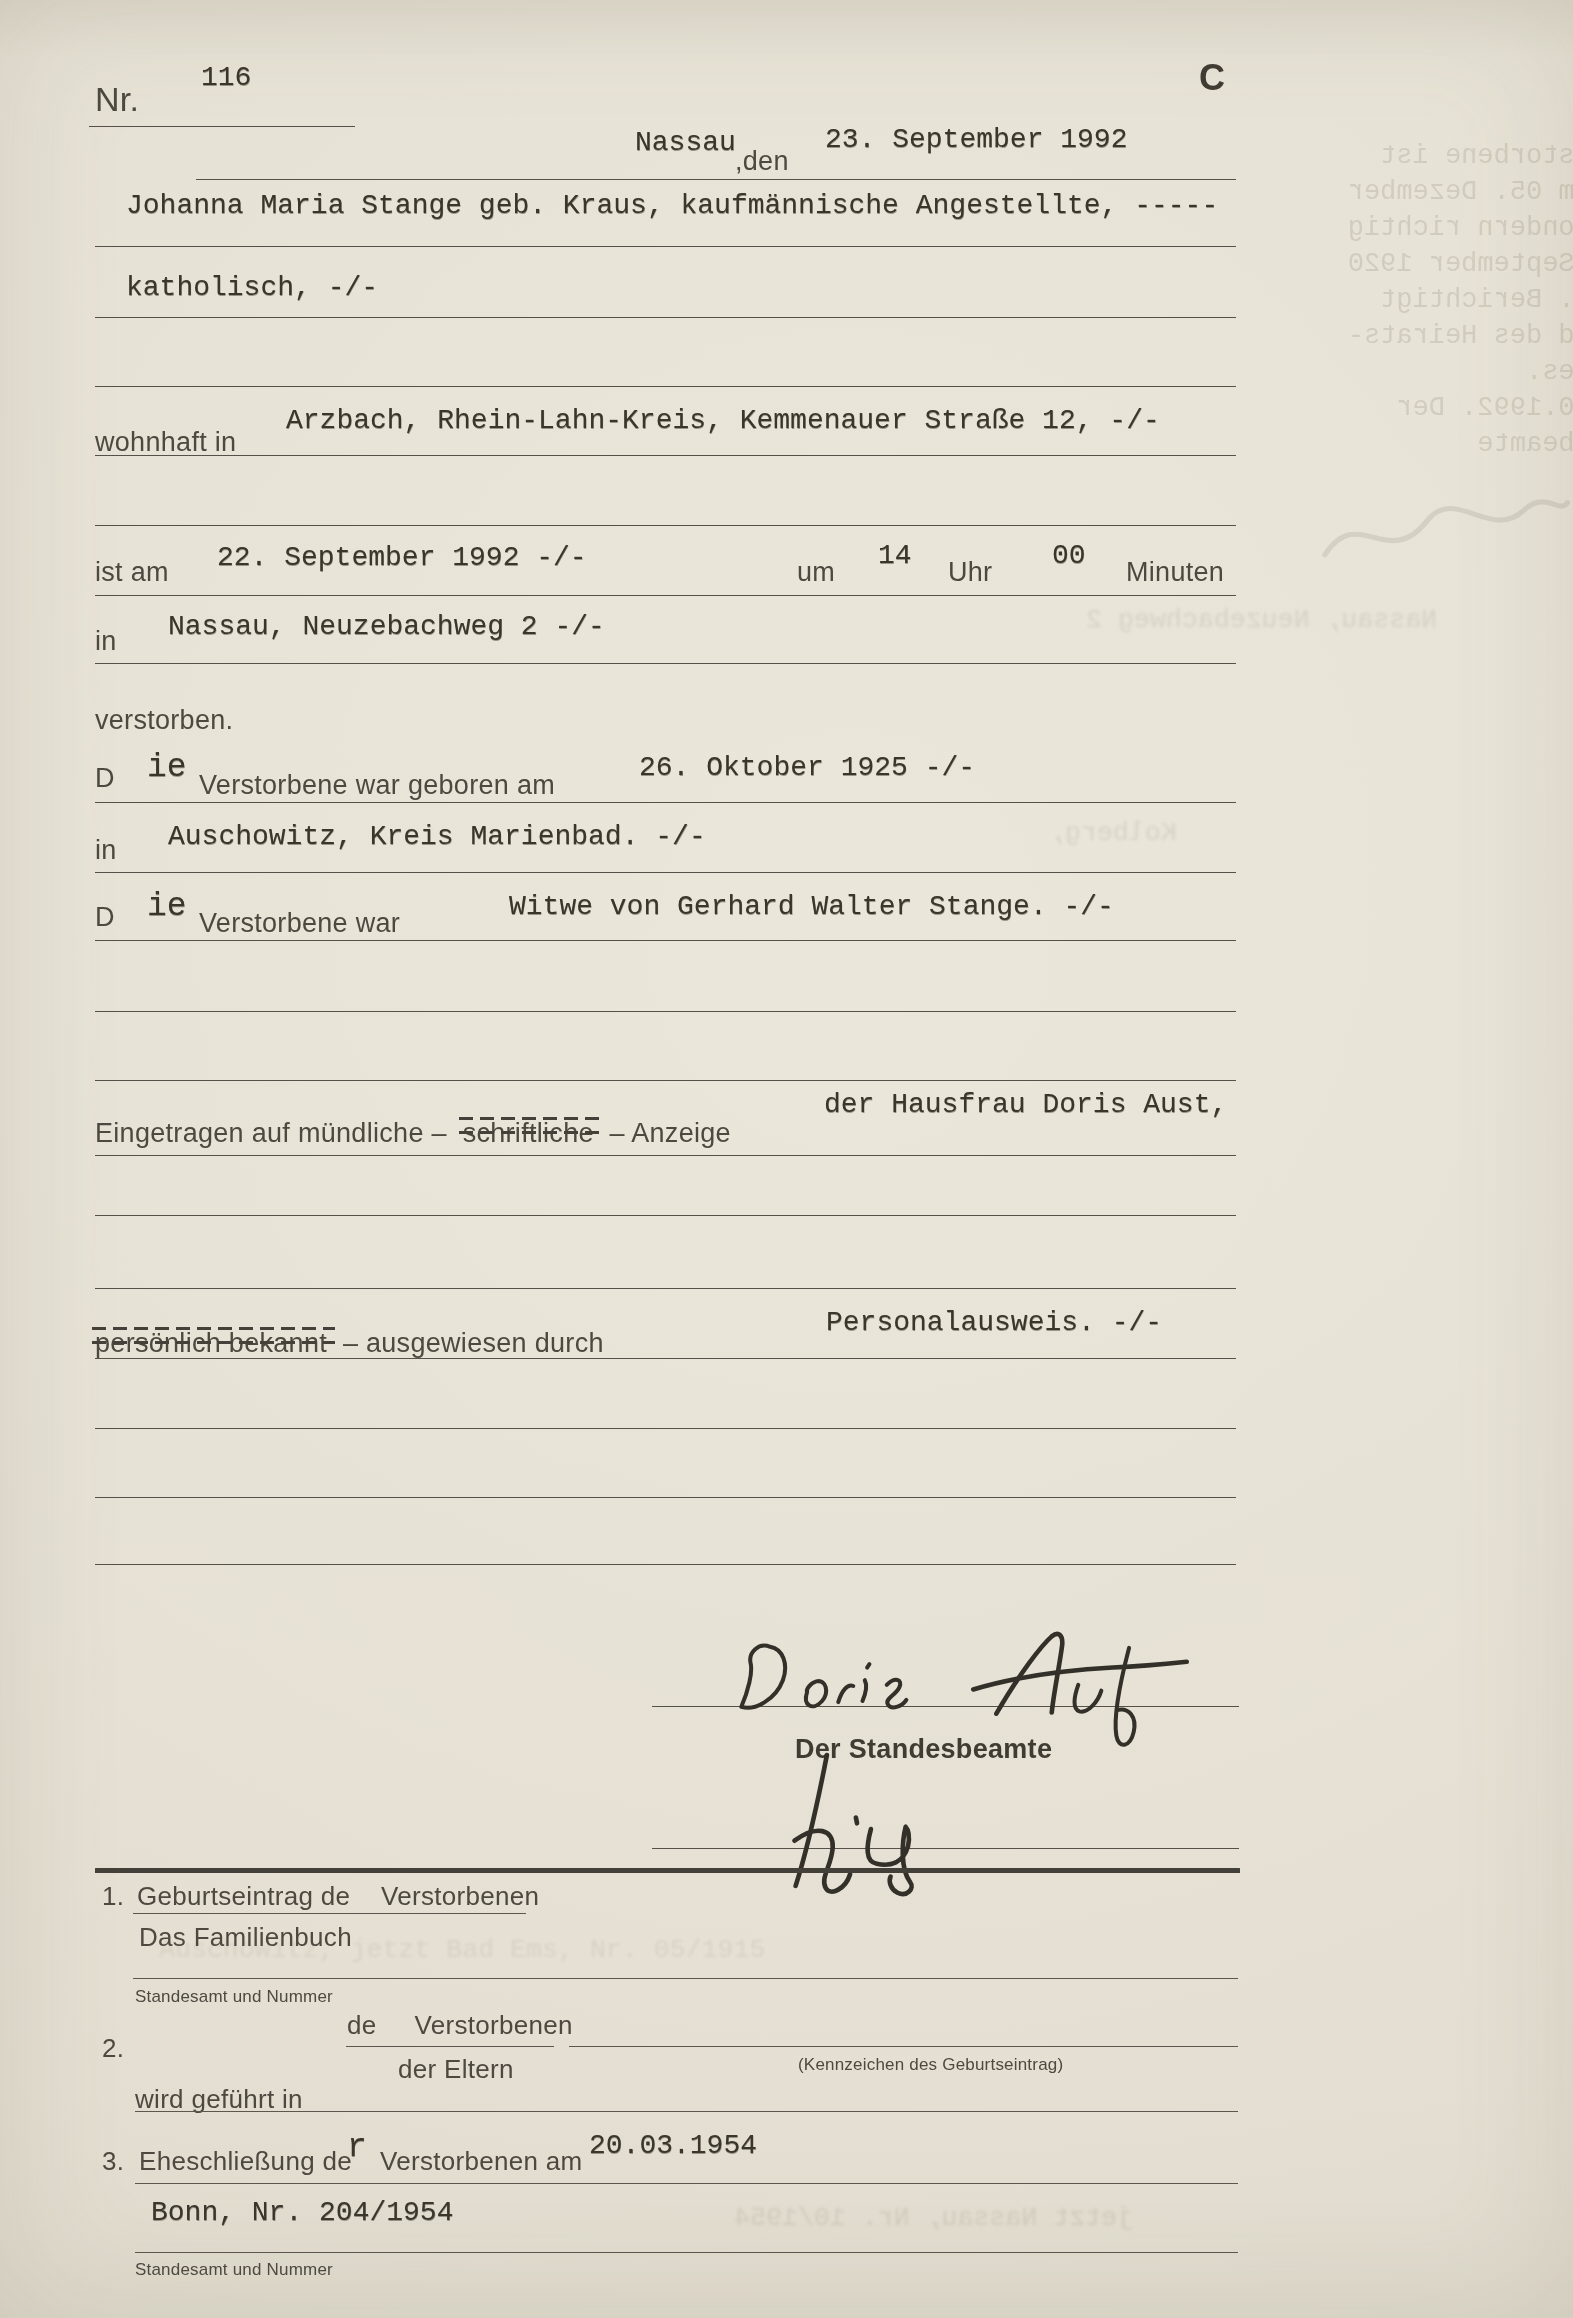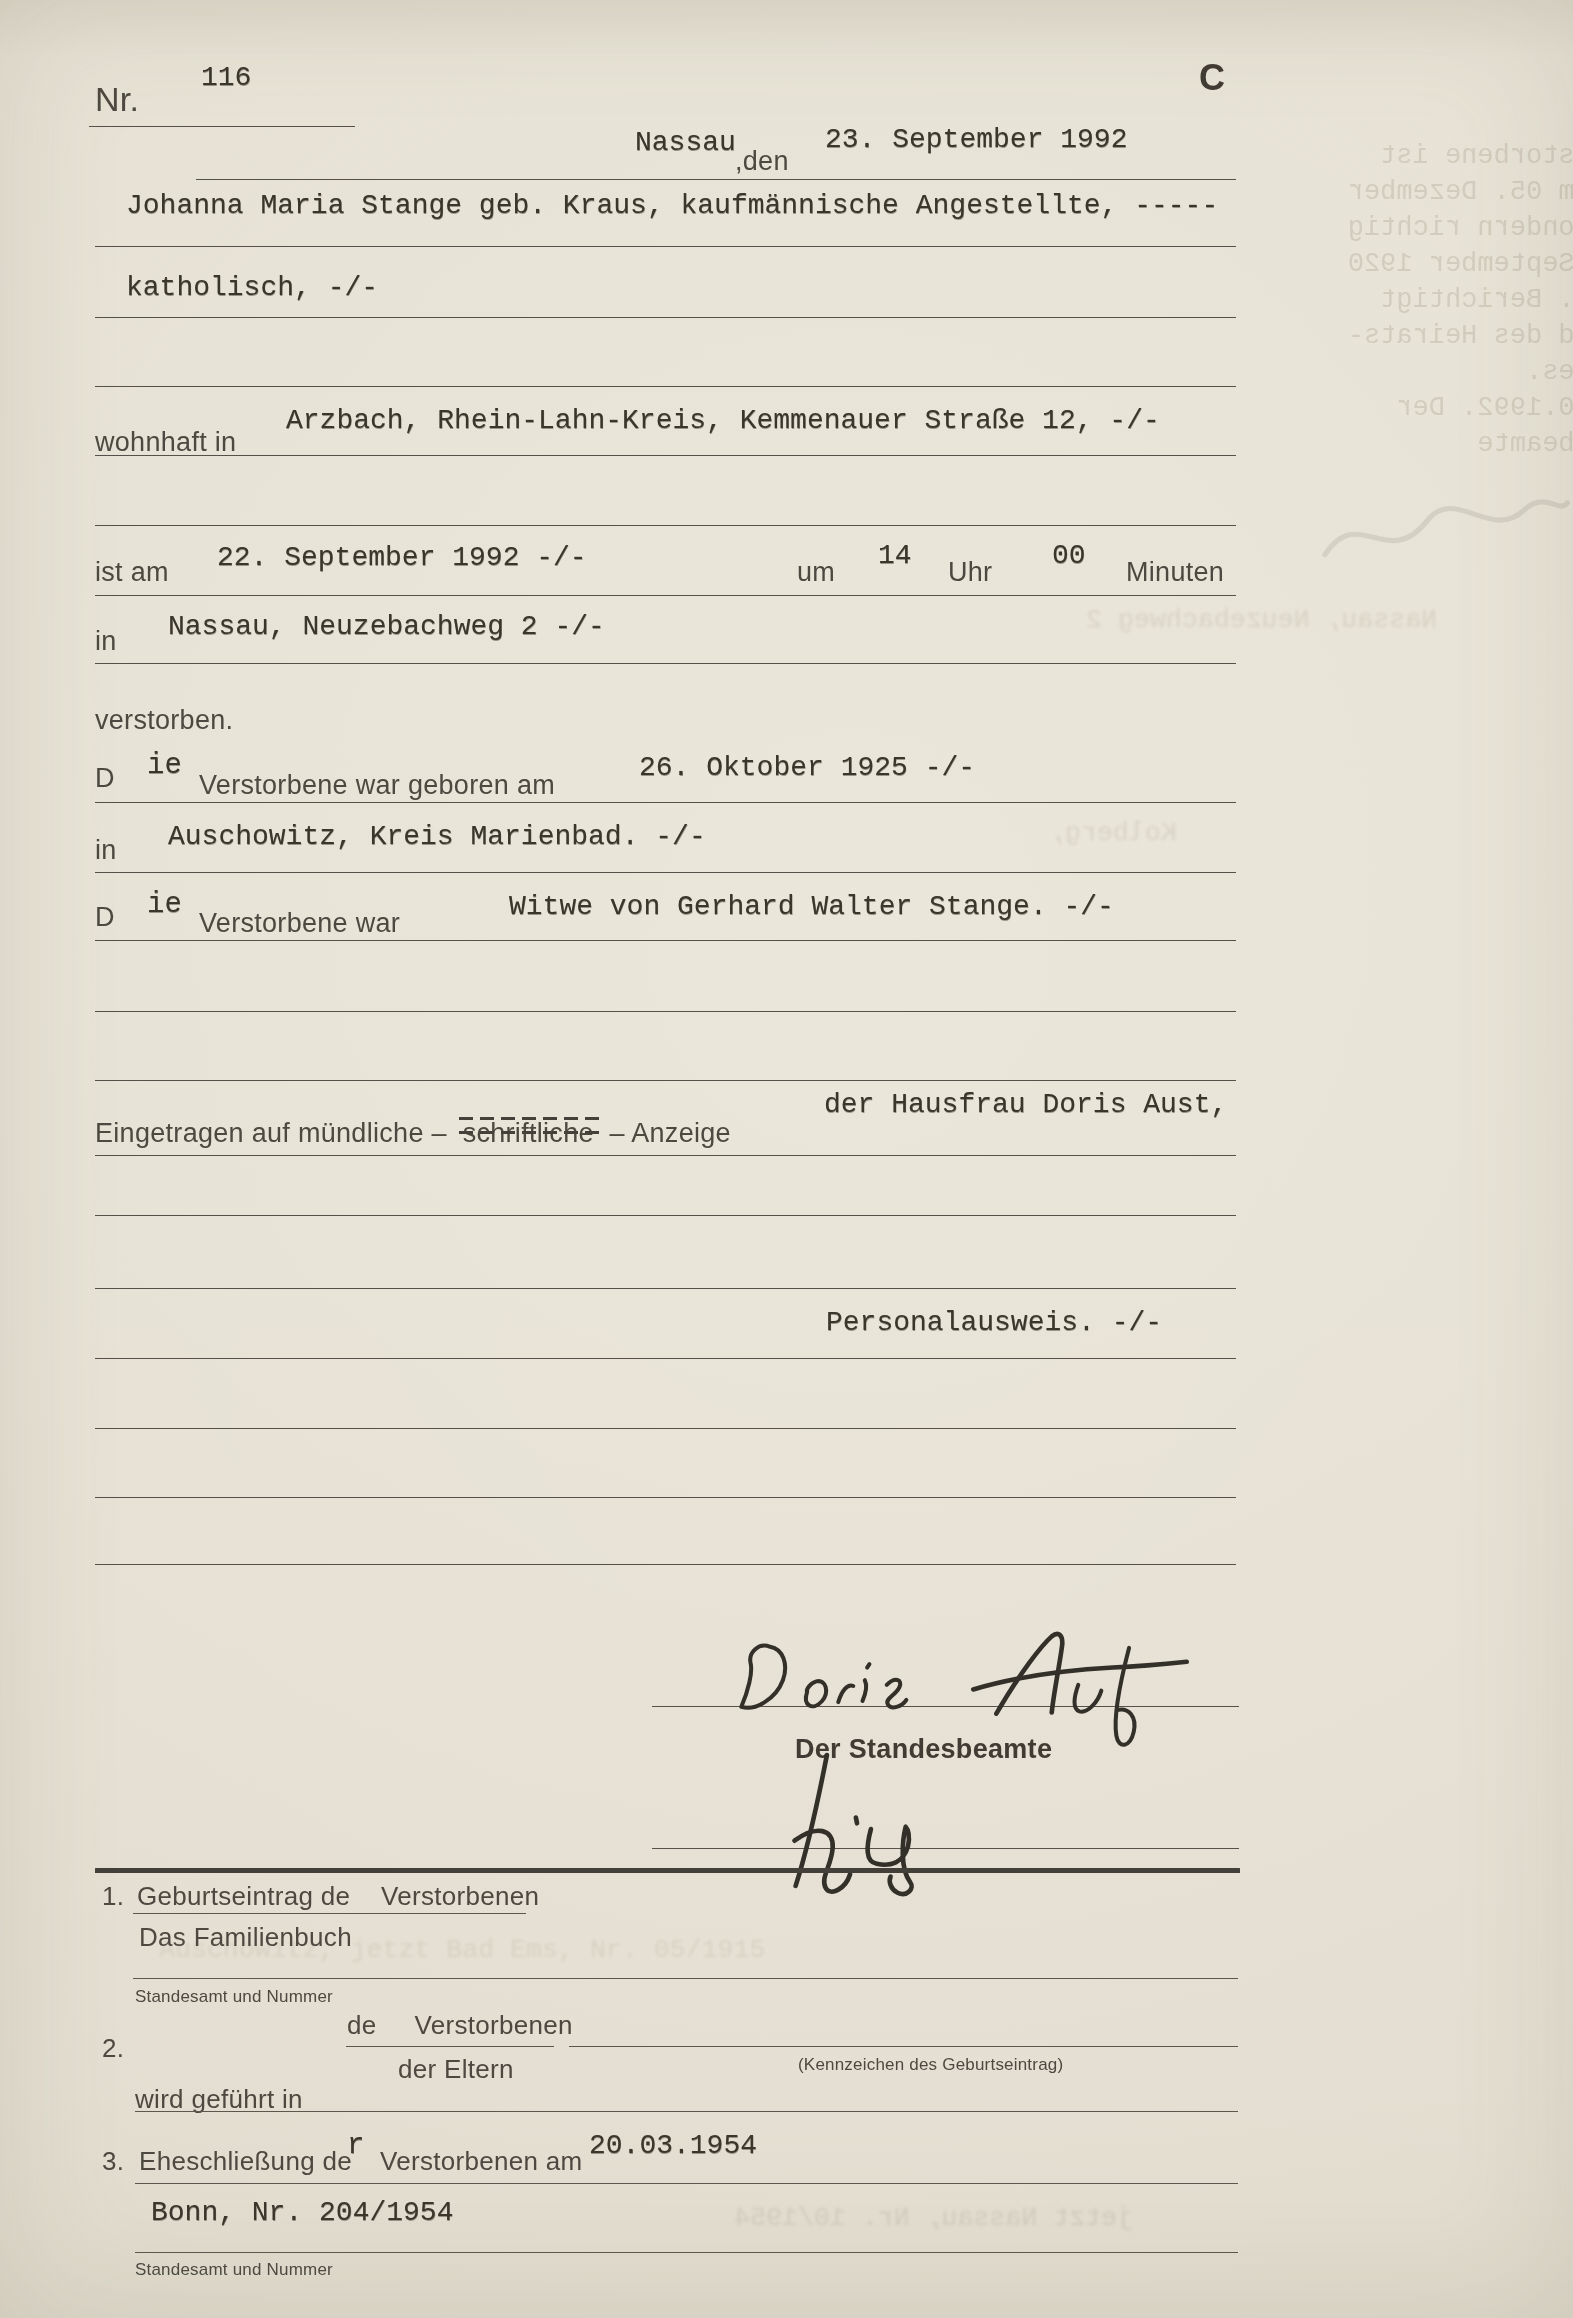--- a/index.html
+++ b/index.html
@@ -16,21 +16,21 @@
     color:#4b473c;
   }
   .abs{position:absolute;white-space:nowrap;}
   .printed{font-family:"Liberation Sans",sans-serif;font-size:27px;color:#4d4940;letter-spacing:0.3px;}
   .printed.big{font-size:34px;}
   .printed.bold{font-weight:bold;color:#403c33;}
   .printed.small{font-size:17px;letter-spacing:0.2px;}
   .printed.f45{font-size:26px;}
   .typed{font-family:"Liberation Mono","DejaVu Sans Mono",monospace;font-size:28px;color:#3a362c;
          text-shadow:0.3px 0.5px 0.4px rgba(56,52,42,0.45);letter-spacing:0;}
-  .typed.sup{font-size:29px;}
+  .typed.sup{font-size:33px;}
   .rule{position:absolute;height:2.9px;background:linear-gradient(to bottom,#55514a 0 1.2px,transparent 1.2px 1.7px,rgba(85,81,74,.40) 1.7px 2.3px,transparent 2.3px);}
   .rule.thin{height:1.7px;background:linear-gradient(to bottom,#5b574e 0 1.2px,transparent 1.2px);}
   .rule.thick{height:4.6px;background:#43403a;border-radius:0.6px;}
   .struck{position:relative;display:inline-block;}
   .struck::before,.struck::after{content:"";position:absolute;left:-3.5px;right:-8px;height:2.3px;
      background-image:repeating-linear-gradient(to right,#45413a 0 14px,transparent 14px 21px);}
   .struck::before{top:-0.6px;}
   .struck::after{top:13.3px;}
   .mirror{transform:scaleX(-1);}
   .bleed{color:rgba(104,94,72,0.17);filter:blur(0.6px);font-family:"Liberation Mono","DejaVu Sans Mono",monospace;font-size:27px;}
@@ -124,20 +124,24 @@
     <span>Eingetragen auf mündliche –</span>
     <span class="struck" style="margin:0 8px;">schriftliche</span>
     <span>– Anzeige</span>
   </div>
   <span class="abs typed" style="left:824px;top:1089px;">der Hausfrau Doris Aust,</span>
   <div class="rule" style="left:95px;top:1155px;width:1141px;"></div>
 
   <div class="rule" style="left:95px;top:1215px;width:1141px;"></div>
   <div class="rule" style="left:95px;top:1288px;width:1141px;"></div>
 
+  <div class="abs printed" style="left:95px;top:1328px;">
+    <span class="struck">persönlich bekannt</span>
+    <span style="margin-left:8px;">– ausgewiesen durch</span>
+  </div>
   <span class="abs typed" style="left:826px;top:1307px;">Personalausweis. -/-</span>
   <div class="rule" style="left:95px;top:1358px;width:1141px;"></div>
 
   <div class="rule" style="left:95px;top:1428px;width:1141px;"></div>
   <div class="rule" style="left:95px;top:1497px;width:1141px;"></div>
   <div class="rule" style="left:95px;top:1564px;width:1141px;"></div>
 
 
   <div class="rule" style="left:652px;top:1706px;width:587px;"></div>
   <svg class="sig" style="left:725px;top:1611px;" width="485" height="150" viewBox="0 0 840 260">

